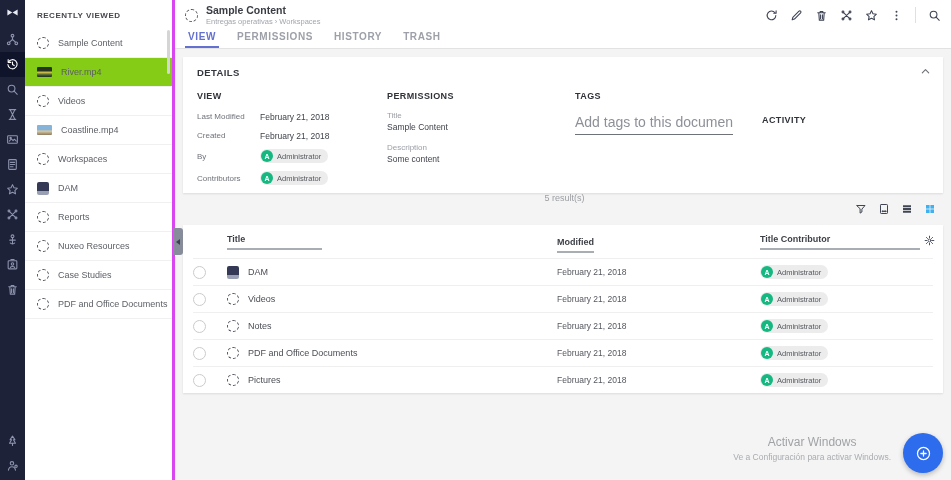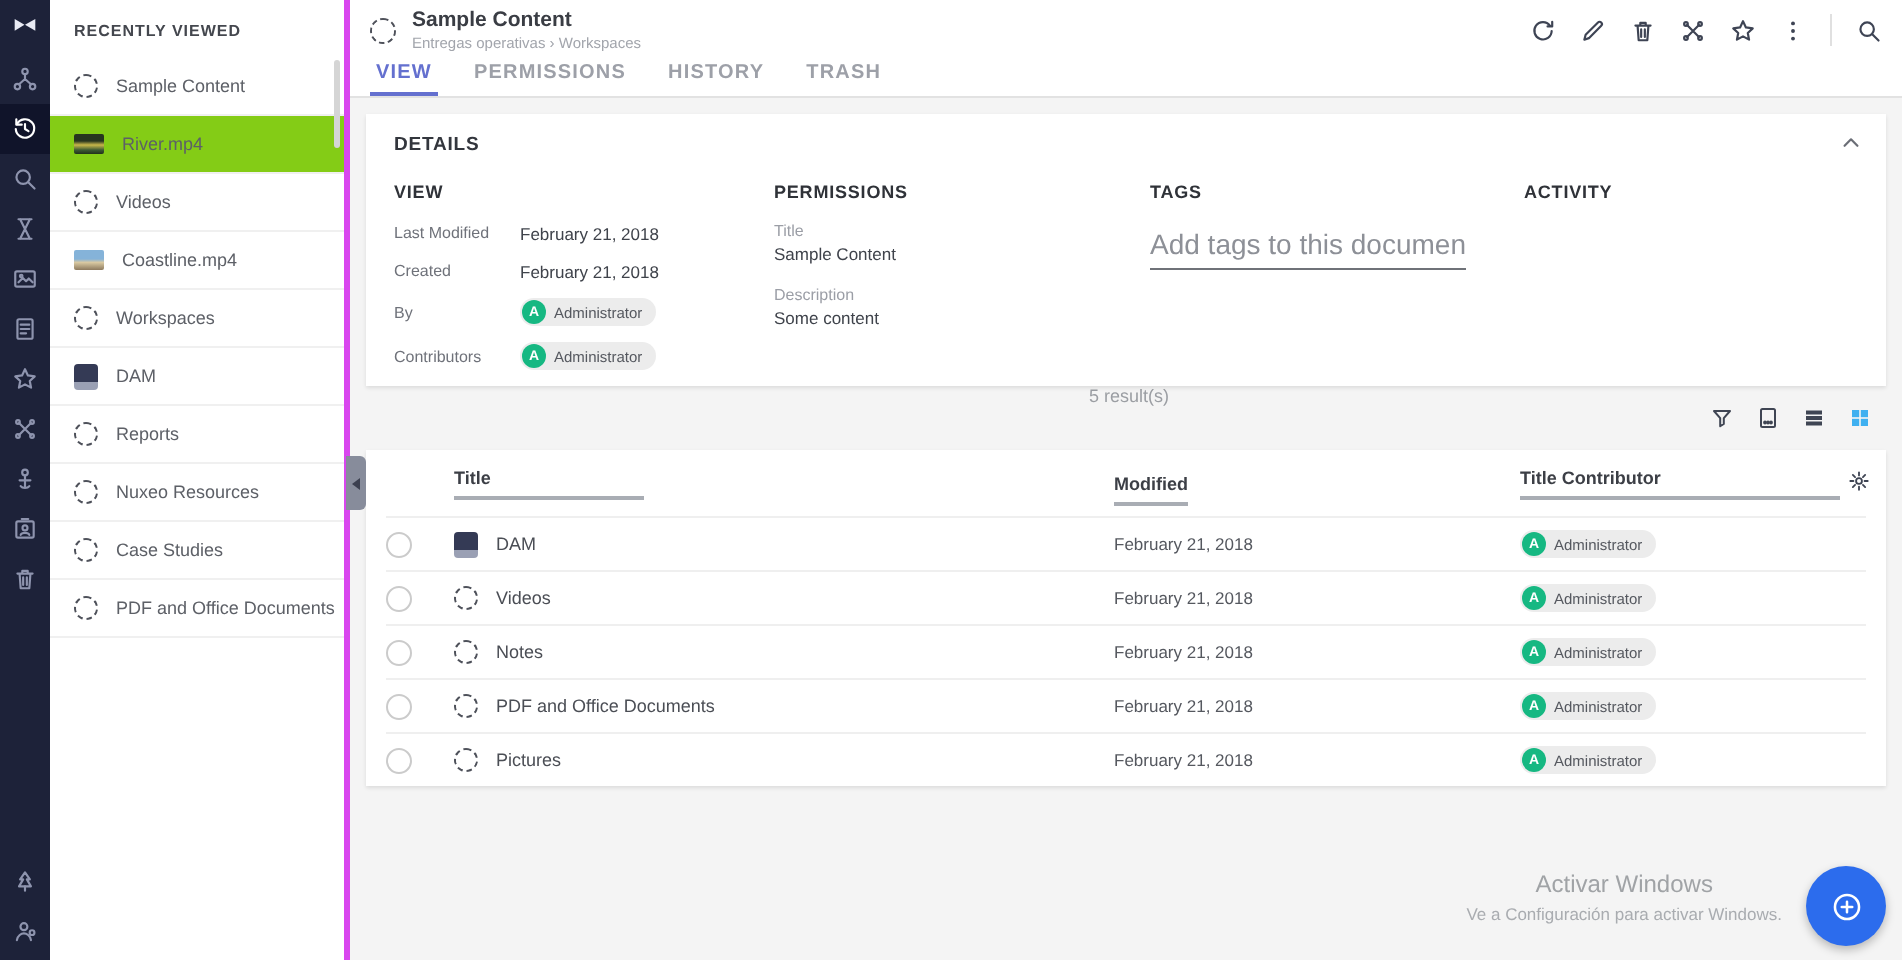--- a/index.html
+++ b/index.html
@@ -42,21 +42,21 @@
   .tab { font-size:10px; font-weight:bold; letter-spacing:.6px; color:#9da0a8; padding:0 3px 4px; cursor:pointer; border-bottom:2px solid transparent; }
   .tab.active { color:#6470cf; border-bottom-color:#6470cf; }
 
   .content { position:absolute; top:49px; left:0; right:0; bottom:0; background:#f4f4f4; }
 
   
   .details-card { margin:8px 8px 0; height:136px; background:#fff; box-shadow:0 1px 2px rgba(0,0,0,.1); padding:10px 14px; position:relative; }
   .card-title { font-size:9.5px; font-weight:bold; letter-spacing:.4px; color:#33363d; }
   .collapse-btn { position:absolute; right:12px; top:9px; width:11px; height:11px; color:#6b6e76; cursor:pointer; }
   .details-grid { display:flex; margin-top:13px; }
-  .col-info { width:190px; } .col-props { width:188px; } .col-tags { width:187px; } .col-activity { flex:1; }
+  .col-info { width:190px; } .col-props { width:188px; } .col-tags { width:187px; } .col-activity { flex:1;margin-top:24px; }
   .sec-head { font-size:9px; font-weight:bold; letter-spacing:.4px; color:#2f3238; margin-bottom:10px; }
   .info-row { display:flex; align-items:center; margin-bottom:8px; min-height:11px; }
   .info-label { width:63px; font-size:8px; color:#6f727a; }
   .info-value { font-size:8.5px; color:#3f434b; }
   .chip { font-size:7.5px; color:#55585f; background:#e9e9e9; border-radius:8px; padding:2px 8px; letter-spacing:.3px; }
   .user-chip { display:inline-flex; align-items:center; gap:4px; background:#ececec; border-radius:9px; padding:1px 7px 1px 1px; }
   .avatar { width:12px; height:12px; border-radius:50%; background:#16b882; color:#fff; font-size:7px; font-weight:bold; display:flex; align-items:center; justify-content:center; }
   .user-name { font-size:7.5px; color:#55585f; }
   .prop-field { margin-bottom:11px; }
   .prop-label { font-size:8px; color:#9b9ea6; margin-bottom:2px; }

